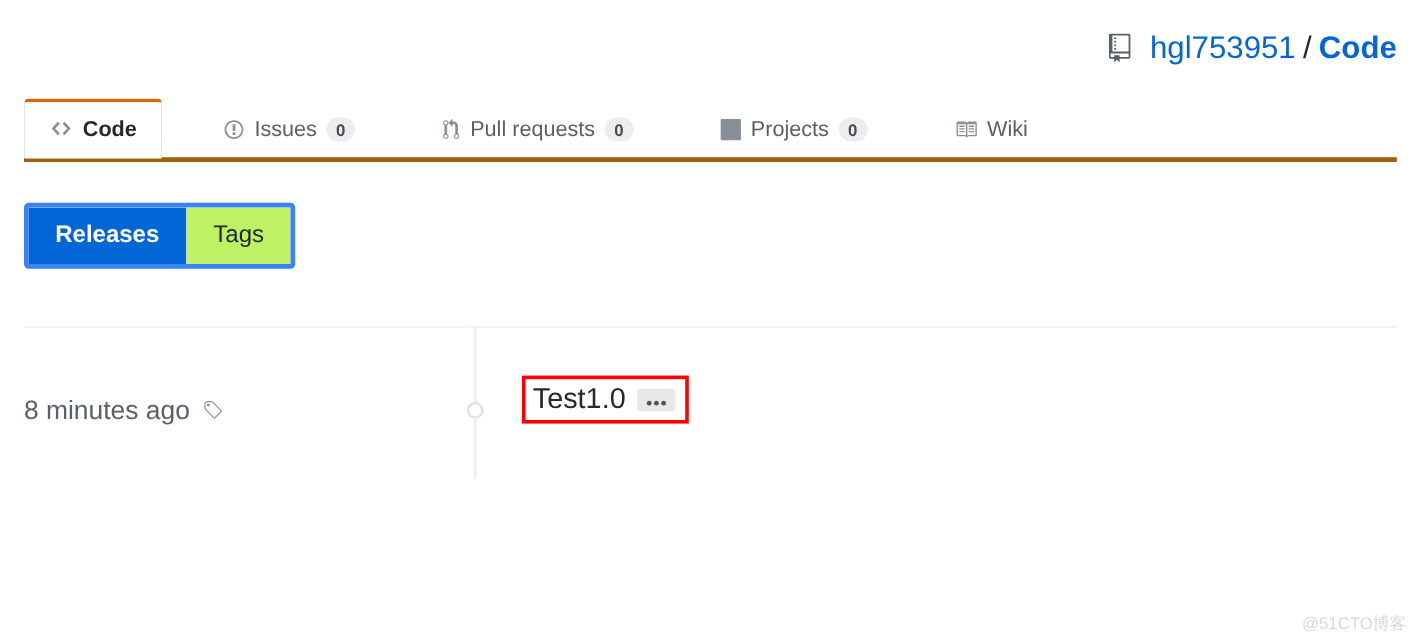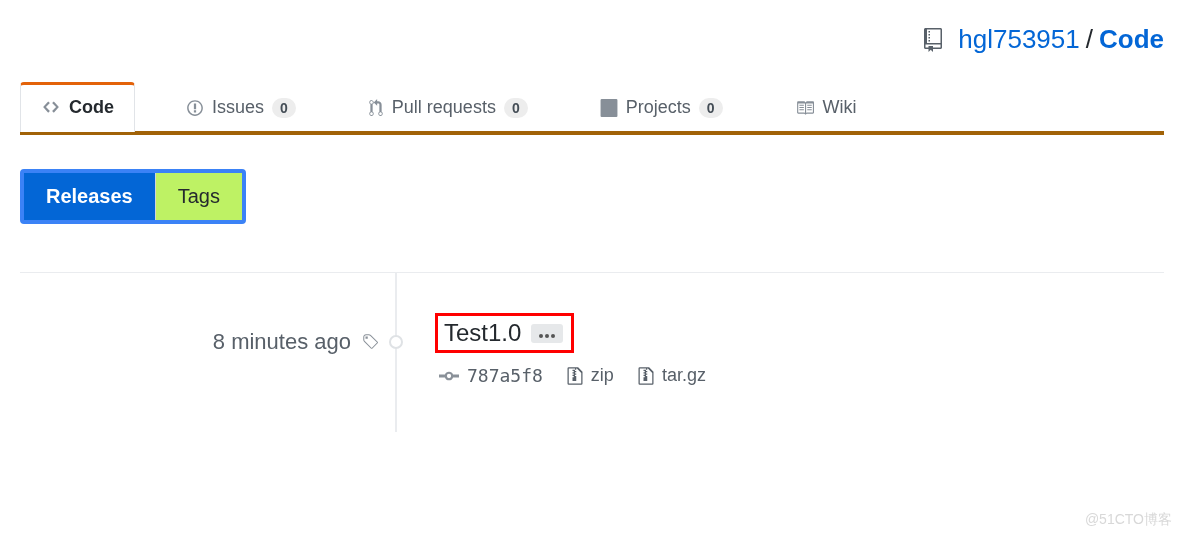--- a/index.html
+++ b/index.html
@@ -20,21 +20,21 @@
 .tabnav .spacer { flex: 0 0 30px; }
 
 .subnav { display: flex; margin-top: 34px; border: 4px solid #3b82f6; border-radius: 4px; width: fit-content; overflow: hidden; }
 .subnav .sitem { padding: 12px 22px; font-size: 20px; font-weight: 600; cursor: pointer; background: #bef264; }
 .subnav .sitem.selected { background: #0366d6; color: #fff; }
 .subnav .sitem + .sitem { border-left: 1px solid #d1d5da; }
 .subnav .sitem:not(.selected) { color: #24292e; font-weight: 400; }
 
 .release-area { margin-top: 48px; }
 .timeline-row { display: flex; border-top: 1px solid #eaecef; position: relative; }
-.side { width: 375px; text-align: right; padding: 56px 16px 0 0; position: relative; text-decoration: underline; }
+.side { width: 375px; padding: 56px 16px 0 0; position: relative; text-decoration: underline; }
 .side-inner { display: inline-flex; align-items: center; color: #586069; font-size: 22px; }
 .side-inner .tag-ic { margin-left: 10px; color: #8a9199; display: inline-flex; }
 
 .vline { position: absolute; left: 375px; top: 0; bottom: 0; width: 2px; background: #eaecef; }
 .dot { position: absolute; left: 369px; top: 62px; width: 14px; height: 14px; border: 2px solid #dfe2e5; background: #fff; border-radius: 50%; z-index: 2; }
 
 .main { flex: 1; padding: 40px 0 46px 40px; }
 .release-title { display: inline-flex; align-items: center; border: 3px solid #ff0000; padding: 3px 8px 3px 6px; }
 .release-title h3 { font-size: 24px; font-weight: 400; margin-right: 10px; }
 .ellipsis-btn { background: #e6e8ea; border: none; border-radius: 3px; padding: 2px 8px; cursor: pointer; }
@@ -142,45 +142,19 @@
         <div class="release-title">
           <h3>Test1.0</h3>
           <button class="ellipsis-btn">
             <span class="dots">
                 <span></span>
                 <span></span>
                 <span></span>
               </span>
           </button>
         </div>
-        <div class="meta-row">
-          <span class="meta">
-            <span class="commit-ic">
-              <svg width="20" height="16" viewBox="0 0 14 10">
-                  <path fill="currentColor" d="M7 2a3 3 0 0 0-2.83 2H0v2h4.17A3 3 0 0 0 7 8a3 3 0 0 0 2.83-2H14V4H9.83A3 3 0 0 0 7 2zm0 4.5A1.5 1.5 0 1 1 8.5 5 1.5 1.5 0 0 1 7 6.5z"></path>
-                </svg>
-            </span>
-            <span class="sha">787a5f8</span>
-          </span>
-          <span class="meta">
-            <span>
-              <svg width="16" height="20" viewBox="0 0 12 16">
-                  <path fill="currentColor" d="M8.5 1H1a1 1 0 0 0-1 1v12a1 1 0 0 0 1 1h10a1 1 0 0 0 1-1V4.5L8.5 1zM11 14H1V2h4v1h1V2h1v1H6v1h1v1H6v1h1v1H6v1h1v4H4V9h1V8H4V7h1V6H4V5h1V4H4V3h1V2h2.5L11 5.5V14z"></path>
-                </svg>
-            </span>
-            <span>zip</span>
-          </span>
-          <span class="meta">
-            <span>
-              <svg width="16" height="20" viewBox="0 0 12 16">
-                  <path fill="currentColor" d="M8.5 1H1a1 1 0 0 0-1 1v12a1 1 0 0 0 1 1h10a1 1 0 0 0 1-1V4.5L8.5 1zM11 14H1V2h4v1h1V2h1v1H6v1h1v1H6v1h1v1H6v1h1v4H4V9h1V8H4V7h1V6H4V5h1V4H4V3h1V2h2.5L11 5.5V14z"></path>
-                </svg>
-            </span>
-            <span>tar.gz</span>
-          </span>
-        </div>
       </div>
     </div>
   </div>
 
 </div>
 
 <div class="watermark">@51CTO博客</div>
 
 </body></html>

